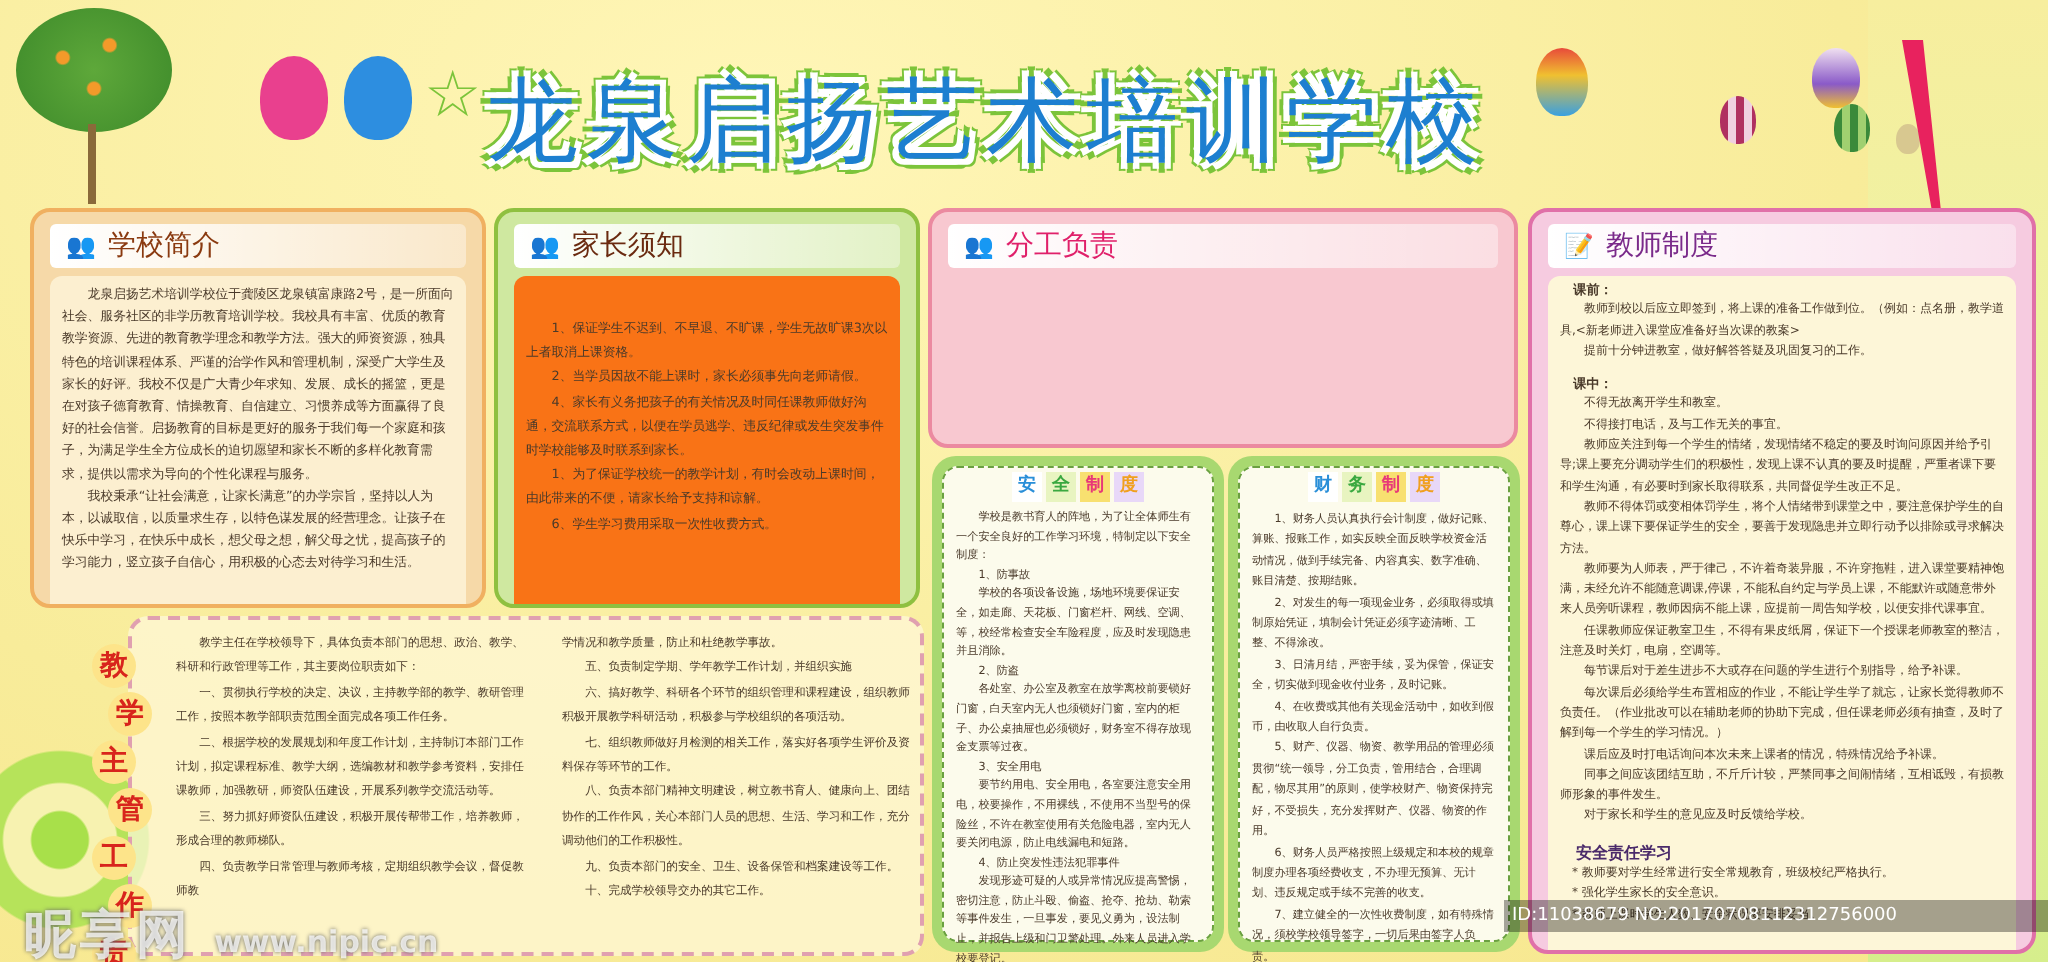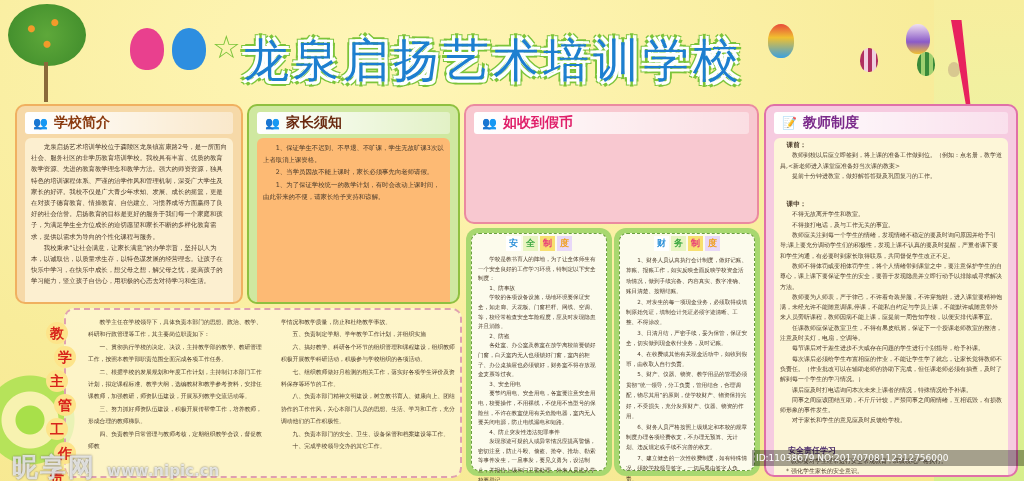--- a/index.html
+++ b/index.html
@@ -13,27 +13,27 @@
 .tree{position:absolute;left:8px;top:4px;width:78px;height:62px;border-radius:50%;background:radial-gradient(circle at 30% 40%,#f39a2a 0 3px,transparent 4px),radial-gradient(circle at 60% 30%,#f39a2a 0 3px,transparent 4px),radial-gradient(circle at 50% 65%,#f39a2a 0 3px,transparent 4px),radial-gradient(circle,#5ea83a,#3d8a2a)}
 .trunk{position:absolute;left:44px;top:62px;width:4px;height:40px;background:#8a6a3a}
 .dolphin{position:absolute;top:28px;width:34px;height:42px;border-radius:50% 50% 45% 45%}
 .d1{left:130px;background:#e9408e}.d2{left:172px;background:#2d8ee0}
 .star{position:absolute;left:212px;top:28px;color:#7cc43a;font-size:32px}
 .balloon{position:absolute;border-radius:50% 50% 45% 45%}
 .fig{position:absolute;right:10px;top:20px;width:70px;height:200px;background:#e8225e;clip-path:polygon(10% 0,25% 0,40% 50%,70% 45%,100% 60%,100% 100%,60% 100%,50% 80%)}
 .panel{position:absolute;border-radius:10px;padding:6px 8px;overflow:hidden}
 .hdr{display:flex;align-items:center;gap:6px;height:22px;background:linear-gradient(90deg,#fff,rgba(255,255,255,.4));border-radius:3px;padding-left:8px;margin-bottom:4px}
 .hdr .ic{font-size:12px}
-.hdr .t{font-weight:bold;font-size:14px}
+.hdr .t{font-weight:normal;font-size:14px}
 .body{font-size:6.4px;line-height:11.2px;color:#4a3a2a}
 .body p{text-indent:2em}
 .p1{left:15px;top:104px;width:228px;height:200px;background:#f6d9a8;border:2px solid #f0b060}
 .p1 .inner{background:#fcefd0;border-radius:6px;padding:4px 6px;height:176px}
 .p2{left:247px;top:104px;width:213px;height:200px;background:#cfe8a0;border:2px solid #8fc040}
-.p2 .inner{background:#fdba74;border-radius:6px;padding:4px 6px;height:176px}
+.p2 .inner{background:#f97316;border-radius:6px;padding:20px 6px;height:176px}
 .p3{left:464px;top:104px;width:295px;height:120px;background:#f8c8d0;border:2px solid #eb8aa0}
 .p3 .inner{background:#fbe0e2;border-radius:6px;padding:2px 6px;height:96px}
 .p3 .body p{text-indent:1em;line-height:10.6px}
 .p4{left:764px;top:104px;width:254px;height:373px;background:#f6cbe0;border:2px solid #e070a8}
 .p4 .inner{background:#fdf6d8;border-radius:6px;padding:2px 6px;height:348px}
 .p4 .body{font-size:6px;line-height:10.3px}
 .p4 .body h4{font-size:6.6px;text-indent:1em}
 .box{position:absolute;top:228px;width:146px;height:248px;border-radius:12px;background:#a8d870;padding:5px}
 .box .inner{background:#fcfbec;border:1.5px dashed #6aa040;border-radius:8px;height:100%;padding:4px 6px;position:relative}
 .box .body{font-size:5.6px;line-height:9.6px}
@@ -80,28 +80,30 @@
 </section>
 
 <section class="panel p2">
  <div class="hdr">
       <span class="ic">👥</span>
       <span class="t" style="color:#6a2a10">家长须知</span>
     </div>
  <div class="inner body" style="line-height:12.2px">
   <p>1、保证学生不迟到、不早退、不旷课，学生无故旷课3次以上者取消上课资格。</p>
   <p>2、当学员因故不能上课时，家长必须事先向老师请假。</p>
+  <p>4、家长有义务把孩子的有关情况及时同任课教师做好沟通，交流联系方式，以便在学员逃学、违反纪律或发生突发事件时学校能够及时联系到家长。</p>
   <p>1、为了保证学校统一的教学计划，有时会改动上课时间，由此带来的不便，请家长给予支持和谅解。</p>
+  <p>6、学生学习费用采取一次性收费方式。</p>
  </div>
 </section>
 
 <section class="panel p3">
  <div class="hdr">
       <span class="ic">👥</span>
-      <span class="t" style="color:#e0206a">如收到假币</span>
+      <span class="t" style="color:#e0206a">分工负责</span>
     </div>
 </section>
 
 <section class="box box1">
  <div class="inner">
   <div class="tags">
    <span style="color:#2a8fd8;background:#fff">安</span>
    <span style="color:#3aa840;background:#e8f4c0">全</span>
    <span style="color:#e83878;background:#f8e070">制</span>
    <span style="color:#f0a020;background:#e8d8f8">度</span>
@@ -143,33 +145,33 @@
 
 <section class="panel p4">
  <div class="hdr">
       <span class="ic">📝</span>
       <span class="t" style="color:#7a2a8a">教师制度</span>
     </div>
  <div class="inner body">
   <h4>课前：</h4>
   <p>教师到校以后应立即签到，将上课的准备工作做到位。（例如：点名册，教学道具,&lt;新老师进入课堂应准备好当次课的教案&gt;</p>
   <p>提前十分钟进教室，做好解答答疑及巩固复习的工作。</p>
-  <h4 style="margin-top:18px">课中：</h4>
+  <h4 style="margin-top:6px">课中：</h4>
   <p>不得无故离开学生和教室。</p>
   <p>不得接打电话，及与工作无关的事宜。</p>
   <p>教师应关注到每一个学生的情绪，发现情绪不稳定的要及时询问原因并给予引导;课上要充分调动学生们的积极性，发现上课不认真的要及时提醒，严重者课下要和学生沟通，有必要时到家长取得联系，共同督促学生改正不足。</p>
   <p>教师不得体罚或变相体罚学生，将个人情绪带到课堂之中，要注意保护学生的自尊心，课上课下要保证学生的安全，要善于发现隐患并立即行动予以排除或寻求解决方法。</p>
   <p>教师要为人师表，严于律己，不许着奇装异服，不许穿拖鞋，进入课堂要精神饱满，未经允许不能随意调课,停课，不能私自约定与学员上课，不能默许或随意带外来人员旁听课程，教师因病不能上课，应提前一周告知学校，以便安排代课事宜。</p>
   <p>任课教师应保证教室卫生，不得有果皮纸屑，保证下一个授课老师教室的整洁，注意及时关灯，电扇，空调等。</p>
   <p>每节课后对于差生进步不大或存在问题的学生进行个别指导，给予补课。</p>
   <p>每次课后必须给学生布置相应的作业，不能让学生学了就忘，让家长觉得教师不负责任。（作业批改可以在辅助老师的协助下完成，但任课老师必须有抽查，及时了解到每一个学生的学习情况。）</p>
   <p>课后应及时打电话询问本次未来上课者的情况，特殊情况给予补课。</p>
   <p>同事之间应该团结互助，不斤斤计较，严禁同事之间闹情绪，互相诋毁，有损教师形象的事件发生。</p>
   <p>对于家长和学生的意见应及时反馈给学校。</p>
-  <h4 style="margin-top:20px;font-size:8px;color:#4a2a6a;text-indent:1em">安全责任学习</h4>
+  <h4 style="margin-top:8px;font-size:8px;color:#4a2a6a;text-indent:1em">安全责任学习</h4>
   <div style="padding-left:1em">
    <div>* 教师要对学生经常进行安全常规教育，班级校纪严格执行。</div>
    <div>* 强化学生家长的安全意识。</div>
    <div>* 教师上课时学生人数、安全状况要安排妥当。</div>
 
   </div>
  </div>
 </section>
 
 <div class="duty"></div>

